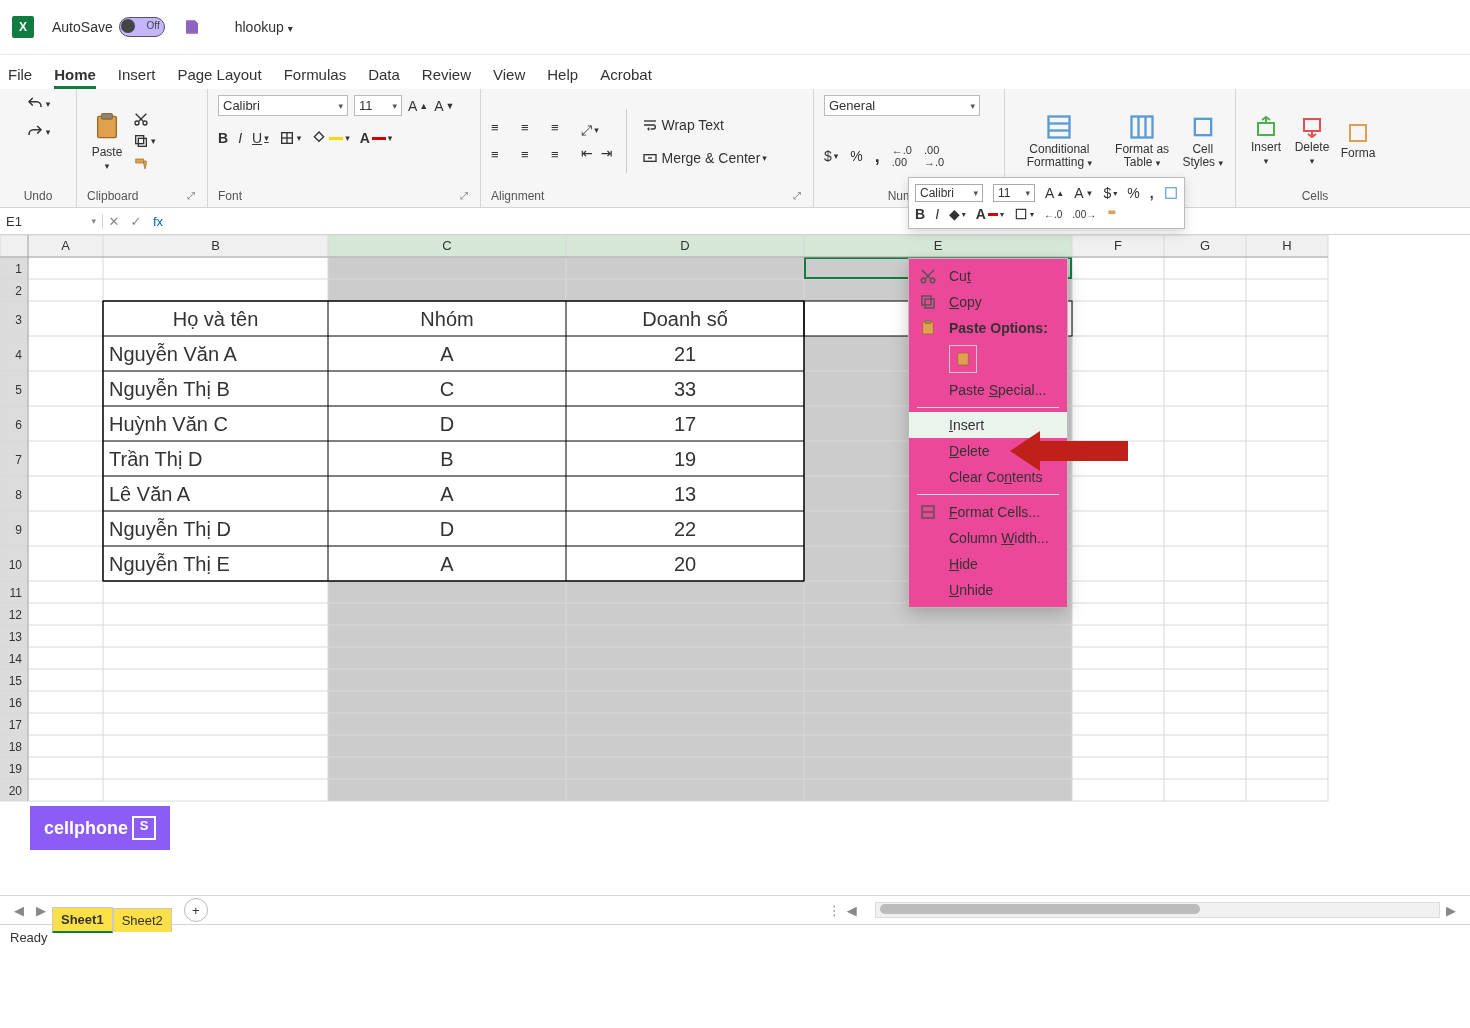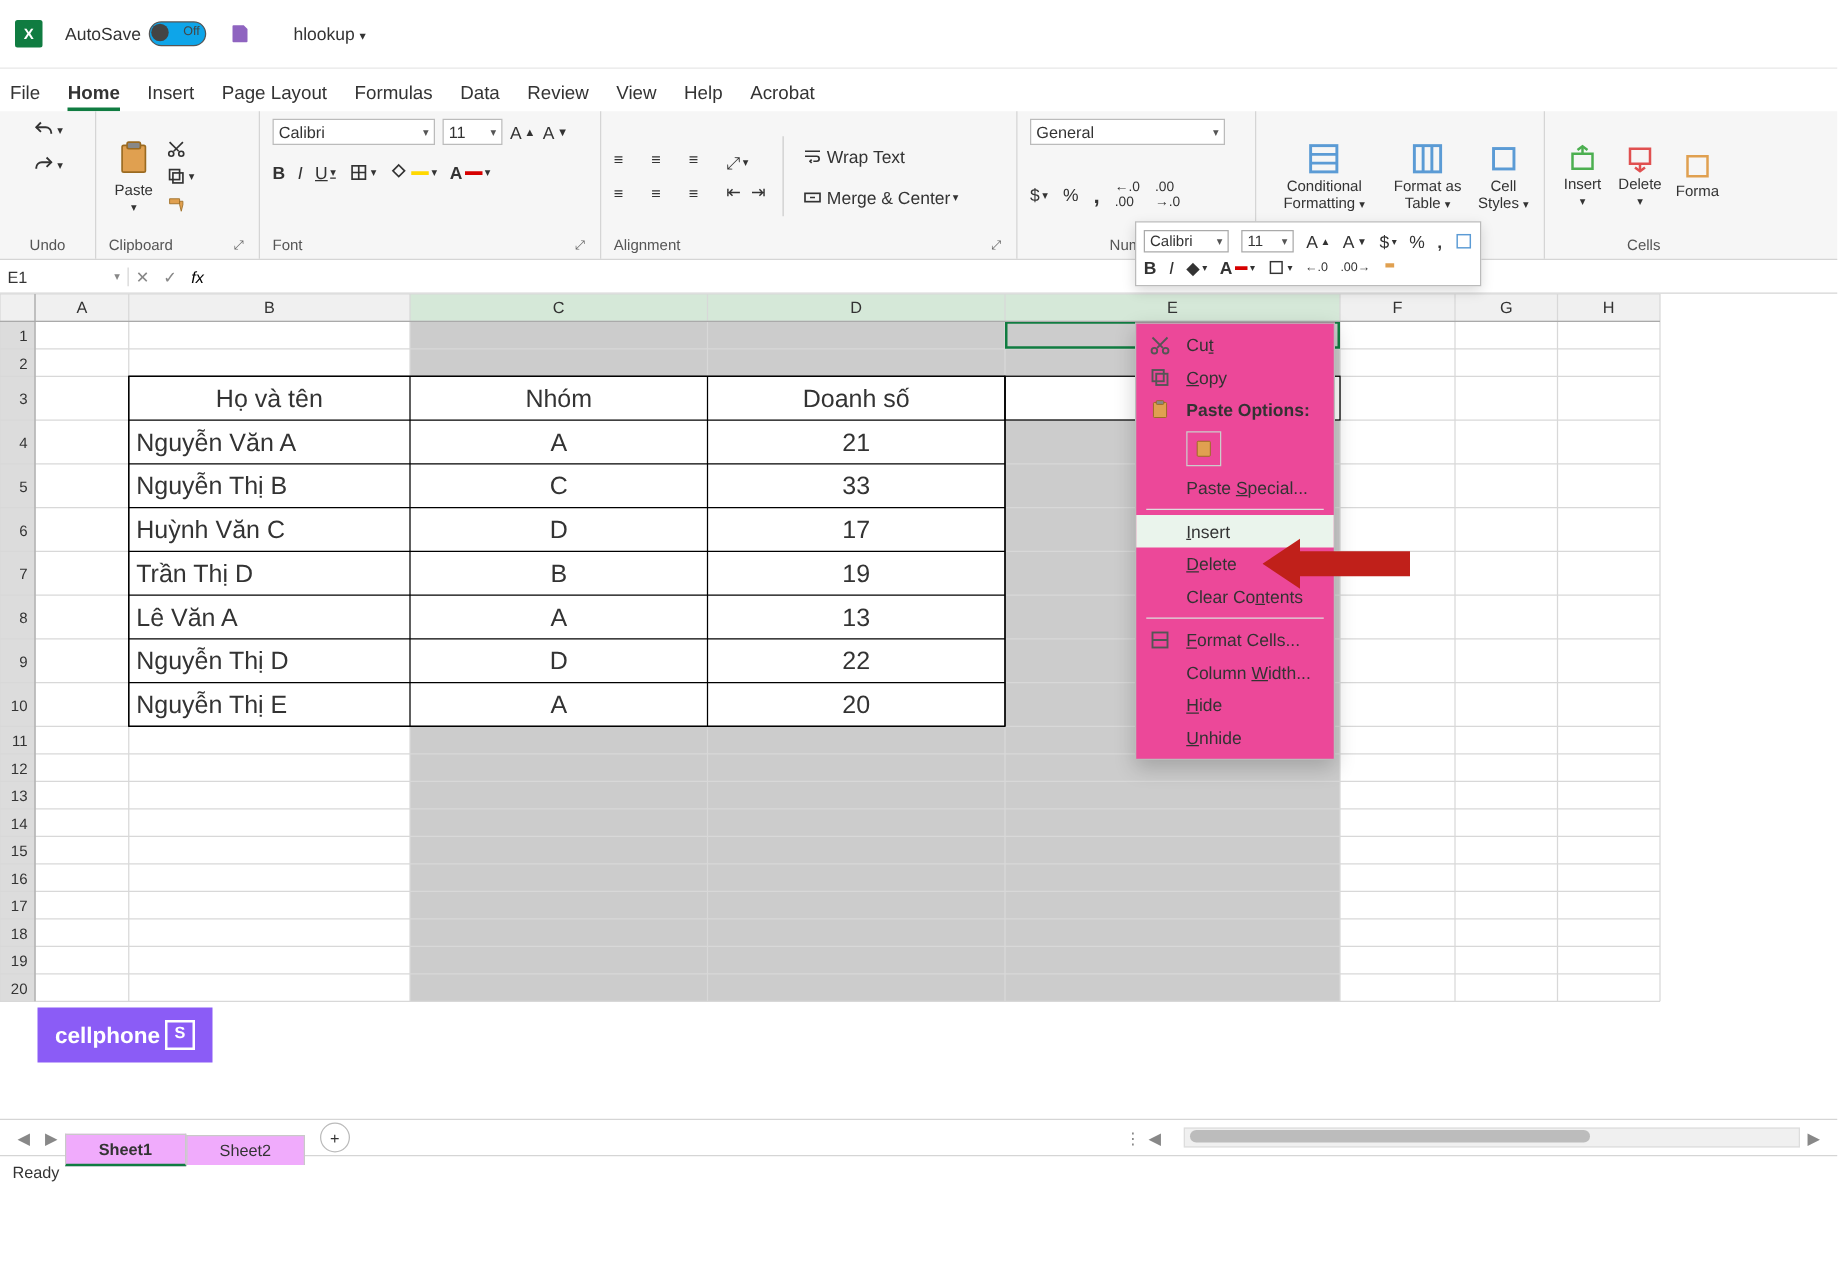--- a/index.html
+++ b/index.html
@@ -38,21 +38,21 @@
   align-items: center;
   gap: 6px;
   font-size: 14px;
 }
 .toggle {
   width: 44px;
   height: 18px;
   border: 1.5px solid #555;
   border-radius: 10px;
   position: relative;
-  background: #0ea5e9;
+  background: #c4b5fd;
 }
 .toggle::before {
   content: "";
   width: 14px;
   height: 14px;
   background: #444;
   border-radius: 50%;
   position: absolute;
   top: 1px;
   left: 1px;
@@ -182,37 +182,37 @@
   height: 26px;
 }
 .name-box {
   width: 90px;
   border-right: 1px solid #d5d5d5;
   padding: 0 6px;
   display: flex;
   align-items: center;
 }
 .fb-btn { width: 22px; text-align: center; color: #888; font-size: 13px; }
-.fx { font-style: italic; color: #000000; }
+.fx { color: #0369a1; }
 .grid-wrap { height: 660px; position: relative; overflow: hidden; }
 svg.grid-svg { position: absolute; top: 0; left: 0; }
 .sheet-tabs {
   height: 28px;
   border-top: 1px solid #d5d5d5;
   display: flex;
   align-items: center;
   padding: 0 8px;
   gap: 0;
 }
 .nav-arr { padding: 0 6px; color: #888; }
 .sheet-tab {
-  padding: 4px 26px;
+  padding: 4px 8px;
   border: 1px solid #c9c9c9;
   border-bottom: none;
-  background: #f0abfc;
+  background: #fde047;
   font-size: 13px;
   margin-top: 20px;
 }
 .sheet-tab.active { font-weight: 600; border-bottom: 2px solid #107c41; }
 .add-sheet {
   width: 22px; height: 22px; border: 1px solid #bbb; border-radius: 50%;
   display: flex; align-items: center; justify-content: center; margin-left: 12px;
 }
 .hscroll {
   flex: 1; height: 14px; background: #f0f0f0; margin-left: 12px; border: 1px solid #ddd; position: relative;

